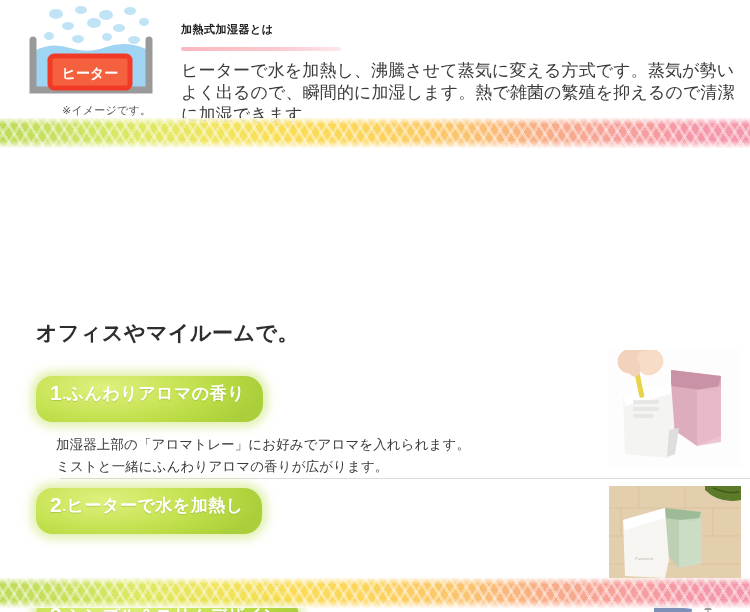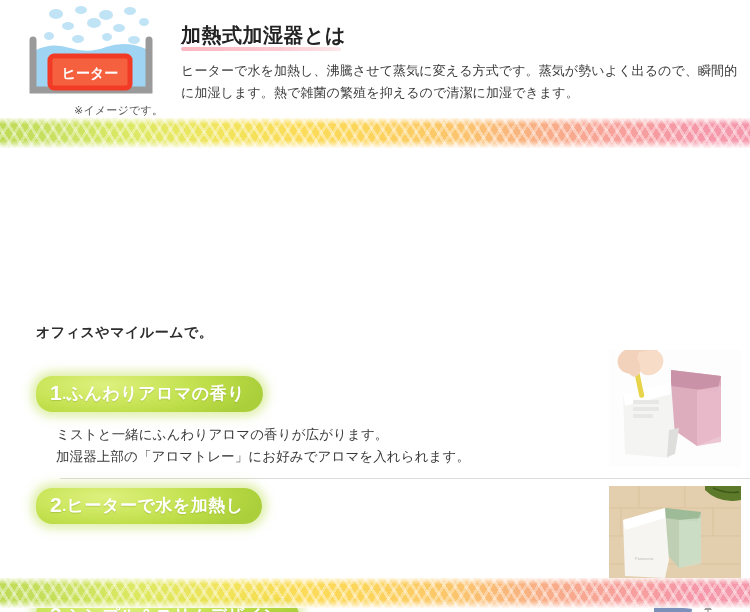--- a/index.html
+++ b/index.html
@@ -18,37 +18,36 @@
 
   .heater-illu{
     position:absolute;left:18px;top:6px;width:150px;height:96px;
   }
   .heater-illu svg{display:block;}
 
   .illu-caption{
     position:absolute;left:62px;top:103px;
     font-size:11px;color:#555;
     letter-spacing:0.2px;
-    margin-left:12px;
   }
 
   .top-title{
     position:absolute;left:181px;top:22px;
-    font-size:20px;font-weight:bold;color:#222;
+    font-size:11px;font-weight:bold;color:#222;
     letter-spacing:0.5px;
   }
   .top-title-underline{
     position:absolute;left:181px;top:47px;
     width:160px;height:4px;
     background:linear-gradient(90deg,#fbb7c0 0%,#fcc9d0 60%,#fde7ea 100%);
     border-radius:2px;
   }
   .top-desc{
     position:absolute;left:181px;top:60px;width:560px;
-    font-size:13px;line-height:22px;color:#3a3a3a;
+    font-size:17px;line-height:22px;color:#3a3a3a;
     letter-spacing:0.1px;
   }
 
   
   .rainbow{
     position:relative;width:750px;height:30px;
     background:linear-gradient(90deg,
       #b9d94a 0%, #c5df55 8%,
       #dbe858 18%, #f2e24f 30%,
       #fbd94a 40%, #fcd04e 50%,
@@ -69,33 +68,33 @@
     background:linear-gradient(180deg,
       rgba(255,255,255,.85) 0%, rgba(255,255,255,0) 22%,
       rgba(255,255,255,0) 74%, rgba(255,255,255,.92) 100%);
   }
 
   
   .main{position:relative;height:406px;}
 
   .main-heading{
     position:absolute;left:36px;top:172px;
-    font-size:14px;line-height:25px;font-weight:bold;color:#2e2e2e;
+    font-size:21px;line-height:25px;font-weight:bold;color:#2e2e2e;
     letter-spacing:0.5px;
   }
 
   
   .feature{position:absolute;left:0;width:750px;}
   .f1{top:228px;}
   .f2{top:340px;}
   .f3{top:450px;}
 
   .badge{
     position:relative;display:inline-block;margin-left:36px;
-    padding:5px 18px 6px 14px;
+    padding:5px 18px 16px 14px;
     border-radius:16px 18px 18px 16px;
     background:
       radial-gradient(ellipse 70% 120% at 30% 25%, #ddf07e 0%, #cbe65c 40%, #bcdc46 70%, #aacf3a 100%);
     box-shadow:0 0 10px 5px rgba(200,228,110,.55);
     color:#ffffff;
     font-size:17px;font-weight:bold;
     letter-spacing:0.5px;
     text-shadow:0 1px 1px rgba(120,150,40,.35);
     line-height:24px;
   }
@@ -174,22 +173,22 @@
 
     <div class="main-heading">
       <div>オフィスやマイルームで。</div>
     </div>
 
     <div class="feature f1">
       <div class="badge">
         <span class="num">1</span><span class="numdot">.</span><span>ふんわりアロマの香り</span>
       </div>
       <div class="f-body">
+          <div>加湿器上部の「アロマトレー」にお好みでアロマを入れられます。</div>
           <div>ミストと一緒にふんわりアロマの香りが広がります。</div>
-          <div>加湿器上部の「アロマトレー」にお好みでアロマを入れられます。</div>
         </div>
     </div>
 
     <div class="sep sep1"></div>
 
     <div class="feature f2">
       <div class="badge">
         <span class="num">2</span><span class="numdot">.</span><span>ヒーターで水を加熱し</span>
       </div>
     </div>

